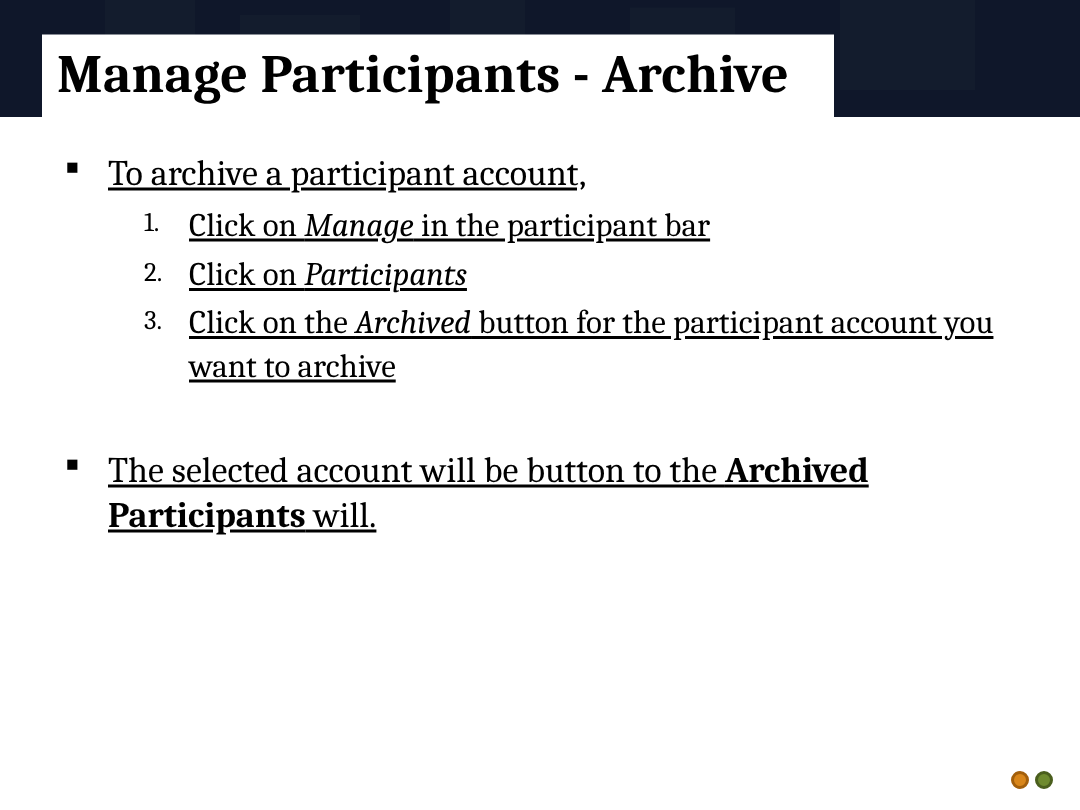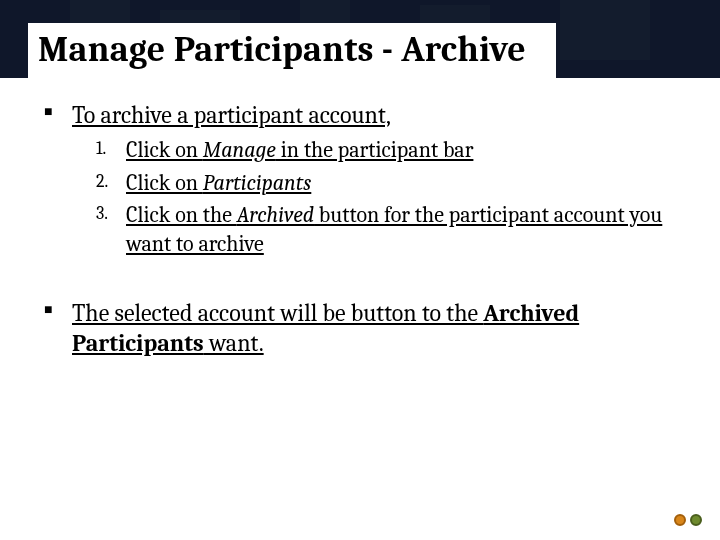--- a/index.html
+++ b/index.html
@@ -149,21 +149,21 @@
           </li>
           <li>
             <span>Click on the </span><span class="em-i">Archived</span><span> button for the participant account you want to archive</span>
           </li>
         </ol>
       </li>
     </ul>
     <div class="spacer"></div>
     <ul class="top">
       <li>
-        <span>The selected account will be button to the </span><span class="em-b">Archived Participants</span><span> want.</span>
+        <span>The selected account will be button to the </span><span class="em-b">Archived Participants</span><span> will.</span>
       </li>
     </ul>
   </div>
 
   <div class="nav-dots">
     <div class="dot prev"></div>
     <div class="dot next"></div>
   </div>
 
 </div>

